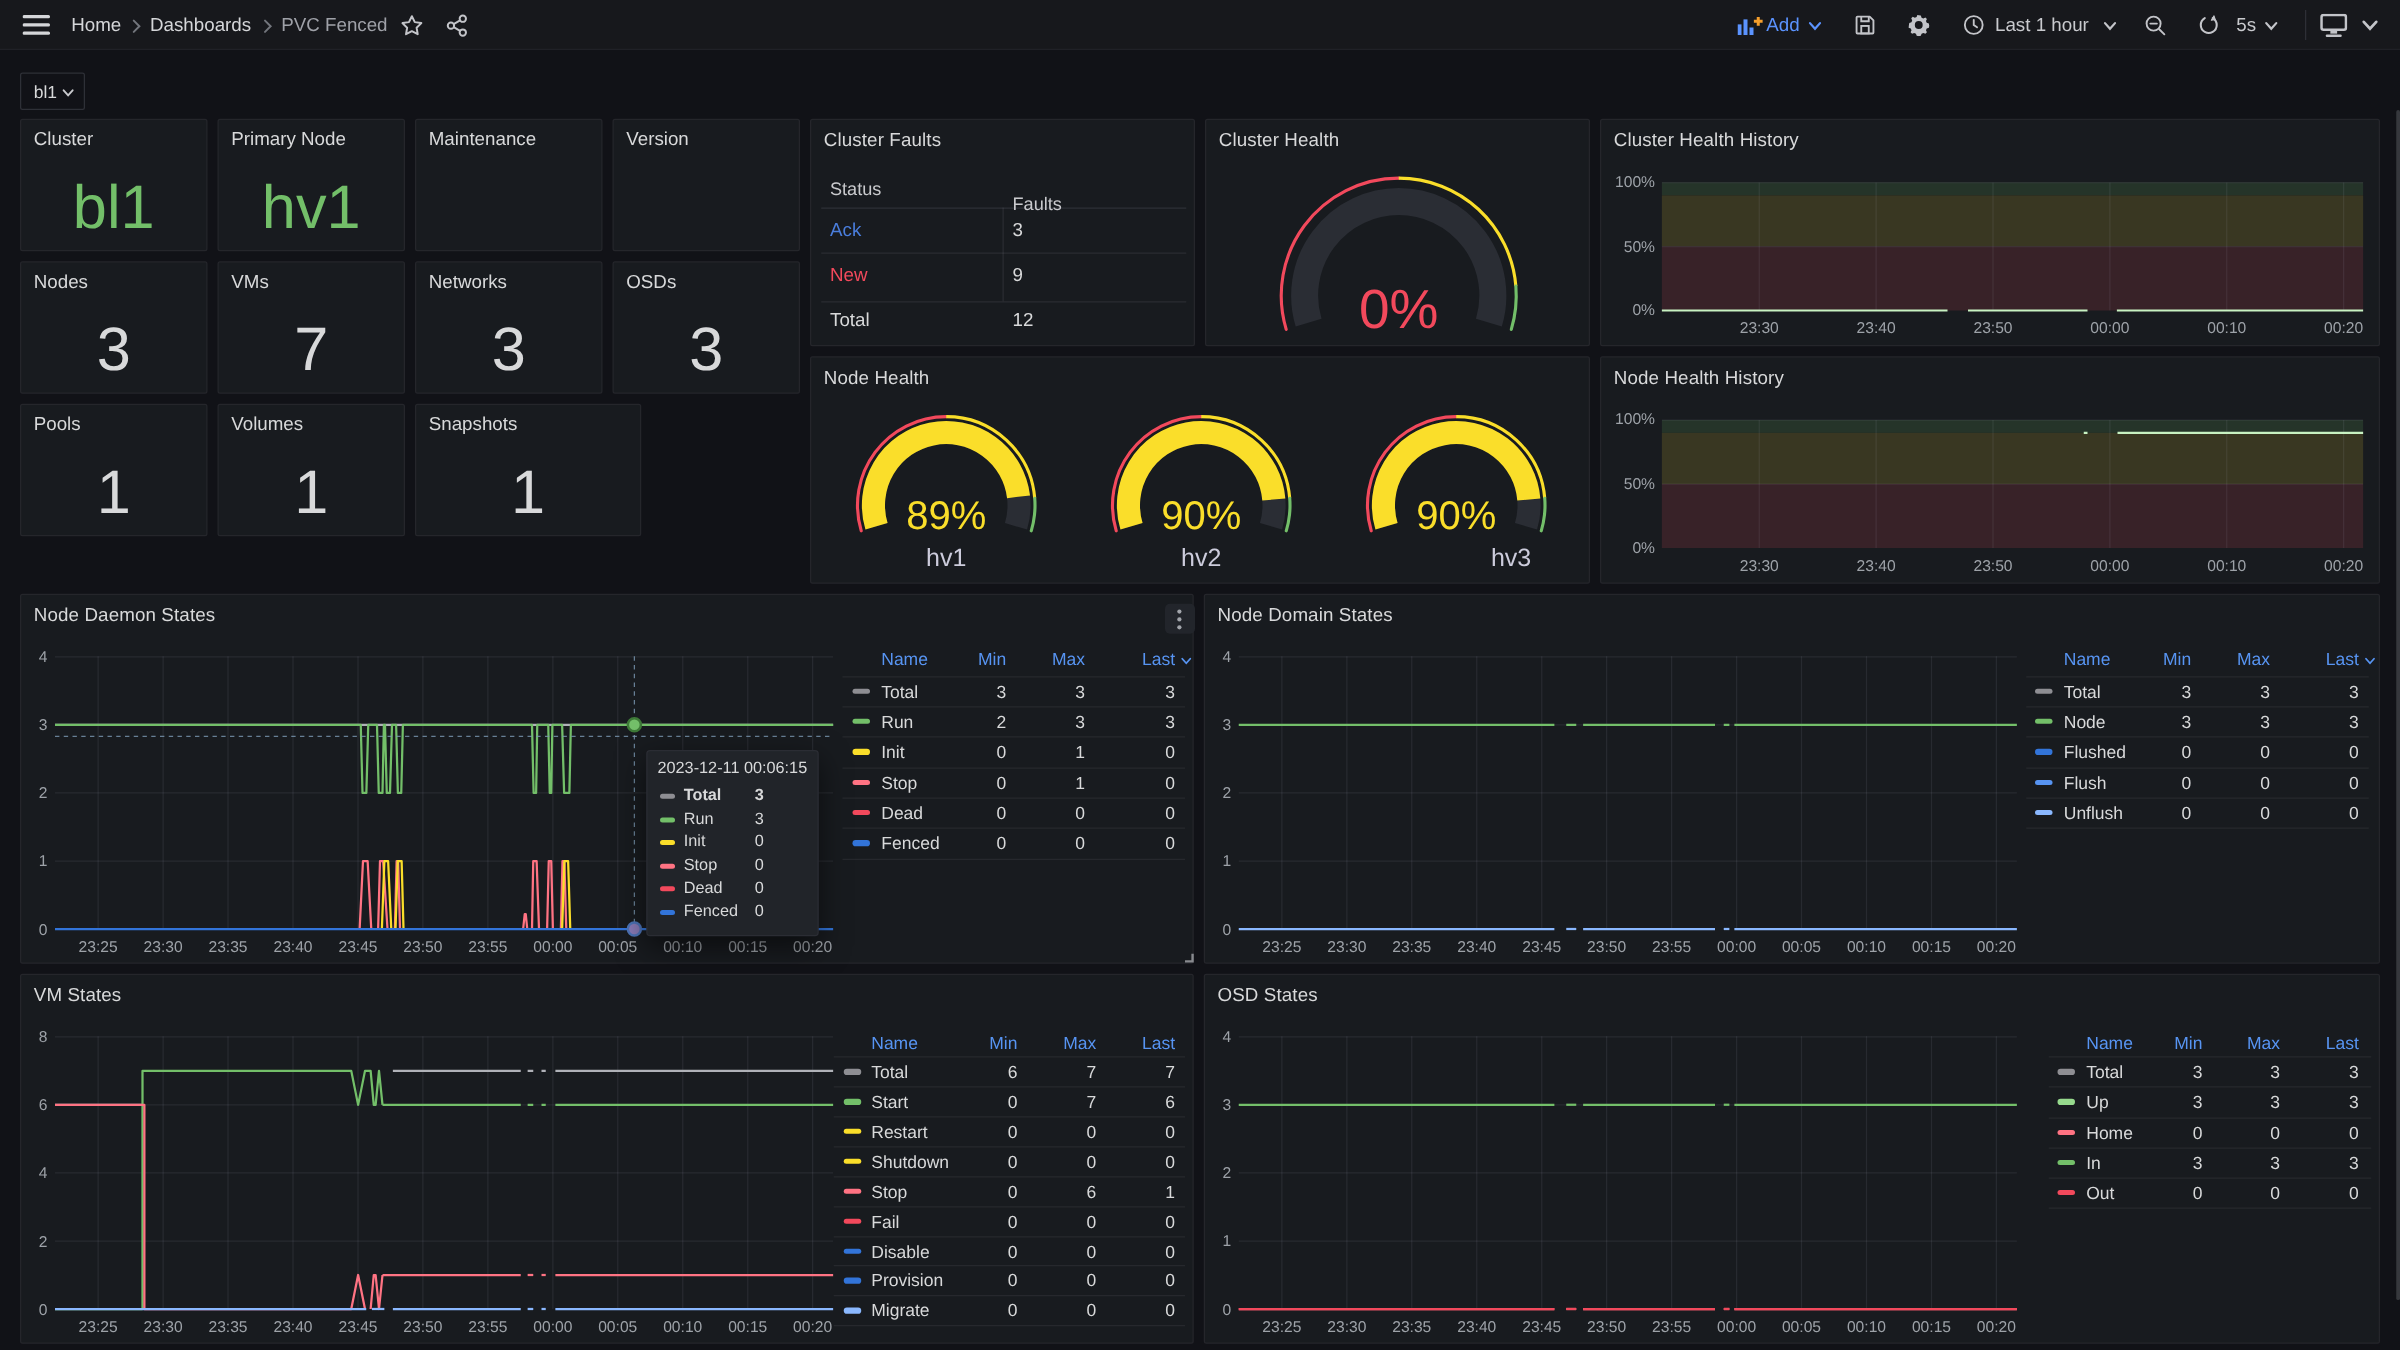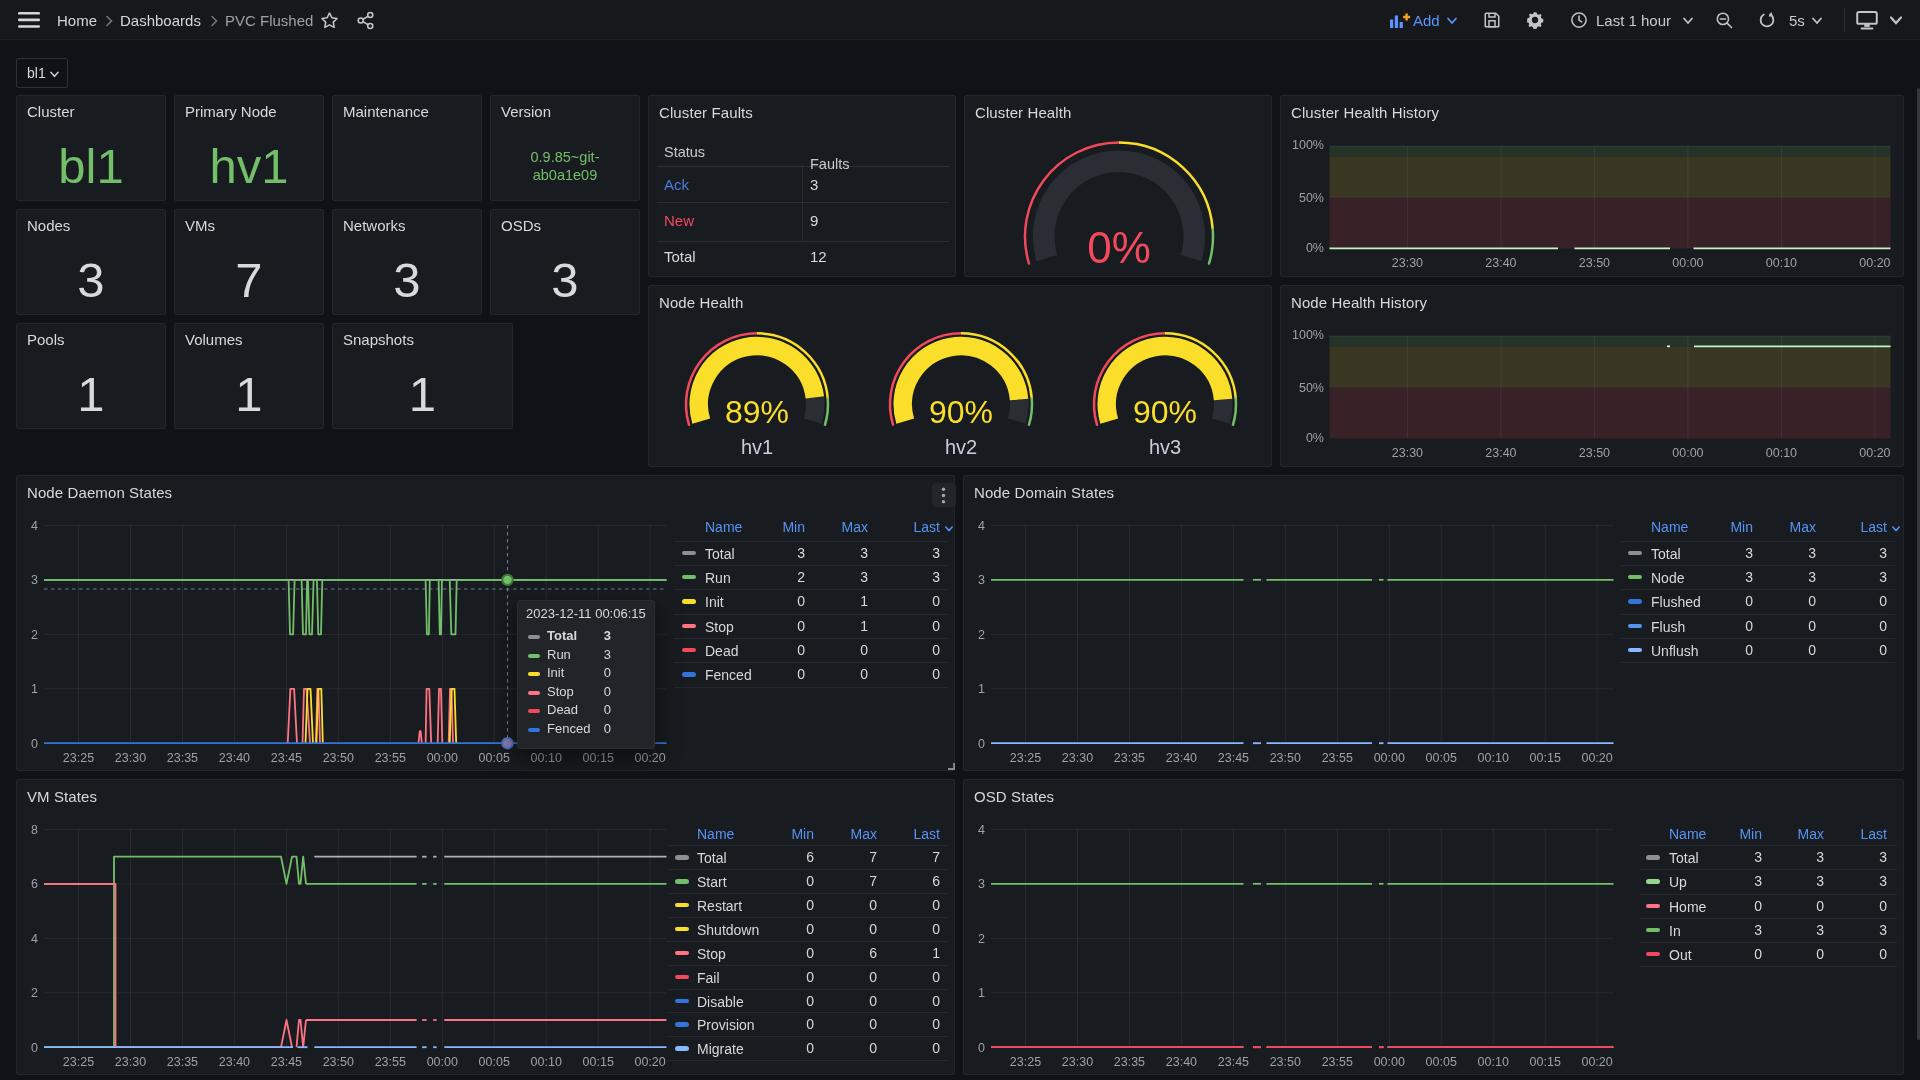--- a/index.html
+++ b/index.html
@@ -19,21 +19,21 @@
     <rect x="0" y="14.2" width="22" height="2.6" rx="1.2" fill="#d5d6d9"></rect>
   </svg>
 <div class="abs" style="left:57px;top:12px;font-size:15px;color:#d5d6d9">Home</div>
 <svg class="abs" style="left:104px;top:15px" width="10" height="12" viewBox="0 0 10 12">
     <path d="M3 1.5 L7.5 6 L3 10.5" stroke="#72757c" stroke-width="1.6" fill="none" stroke-linecap="round"></path>
   </svg>
 <div class="abs" style="left:120px;top:12px;font-size:15px;color:#d5d6d9">Dashboards</div>
 <svg class="abs" style="left:209px;top:15px" width="10" height="12" viewBox="0 0 10 12">
     <path d="M3 1.5 L7.5 6 L3 10.5" stroke="#72757c" stroke-width="1.6" fill="none" stroke-linecap="round"></path>
   </svg>
-<div class="abs" style="left:225px;top:12px;font-size:15px;color:#9fa1a8">PVC Flushed</div>
+<div class="abs" style="left:225px;top:12px;font-size:15px;color:#9fa1a8">PVC Fenced</div>
 <svg class="abs" style="left:320px;top:11px" width="19" height="19" viewBox="0 0 24 24">
     <path d="M12 2.5l2.95 5.98 6.6.96-4.78 4.66 1.13 6.58L12 17.58l-5.9 3.1 1.13-6.58L2.45 9.44l6.6-.96z" fill="none" stroke="#c3c4c9" stroke-width="2" stroke-linejoin="round"></path>
   </svg>
 <svg class="abs" style="left:356px;top:11px" width="19" height="19" viewBox="0 0 24 24">
     <circle cx="18" cy="5" r="3.2" fill="none" stroke="#c3c4c9" stroke-width="2"></circle>
     <circle cx="6" cy="12" r="3.2" fill="none" stroke="#c3c4c9" stroke-width="2"></circle>
     <circle cx="18" cy="19" r="3.2" fill="none" stroke="#c3c4c9" stroke-width="2"></circle>
     <path d="M8.8 10.5 L15.2 6.7 M8.8 13.5 L15.2 17.3" stroke="#c3c4c9" stroke-width="2"></path>
   </svg>
 <svg class="abs" style="left:1390px;top:13px" width="21" height="15" viewBox="0 0 21 15">
@@ -96,24 +96,20 @@
   </div>
 <div class="panel" style="left:174px;top:95px;width:150px;height:106px">
     <div class="stitle">Primary Node</div>
     <div class="abs" style="left:0;top:26px;width:100%;height:80px;padding-top:8px;display:flex;align-items:center;justify-content:center;color:#73bf69;font-size:49px;font-weight:500">hv1</div>
   </div>
 <div class="panel" style="left:332px;top:95px;width:150px;height:106px">
     <div class="stitle">Maintenance</div>
   </div>
 <div class="panel" style="left:490px;top:95px;width:150px;height:106px">
     <div class="stitle">Version</div>
-    <div class="abs" style="left:0;top:28px;width:100%;height:76px;display:flex;flex-direction:column;align-items:center;justify-content:center;color:#73bf69;font-size:14.5px;font-weight:500;line-height:18px;text-align:center;padding-top:8px">
-      <div>0.9.85~git-</div>
-      <div>ab0a1e09</div>
-    </div>
   </div>
 <div class="panel" style="left:16px;top:209px;width:150px;height:106px">
     <div class="stitle">Nodes</div>
     <div class="abs" style="left:0;top:26px;width:100%;height:80px;padding-top:8px;display:flex;align-items:center;justify-content:center;color:#d8d9da;font-size:49px;font-weight:500">3</div>
   </div>
 <div class="panel" style="left:174px;top:209px;width:150px;height:106px">
     <div class="stitle">VMs</div>
     <div class="abs" style="left:0;top:26px;width:100%;height:80px;padding-top:8px;display:flex;align-items:center;justify-content:center;color:#d8d9da;font-size:49px;font-weight:500">7</div>
   </div>
 <div class="panel" style="left:332px;top:209px;width:150px;height:106px">
@@ -178,21 +174,21 @@
       <path d="M 516.00 47.30 A 71 71 0 0 1 564.13 66.10 A 71 71 0 0 1 586.77 112.56" fill="none" stroke="#fade2a" stroke-width="2.5" stroke-linecap="butt"></path>
       <path d="M 586.77 112.56 A 71 71 0 0 1 586.61 125.76 A 71 71 0 0 1 584.01 138.70" fill="none" stroke="#73bf69" stroke-width="2.5" stroke-linecap="round"></path>
       <path d="M 460.21 135.04 A 58.25 58.25 0 0 1 516.00 60.05 A 58.25 58.25 0 0 1 571.79 135.04" fill="none" stroke="#2a2d34" stroke-width="18.5" stroke-linecap="butt"></path>
       <path d="M 460.21 135.04 A 58.25 58.25 0 0 1 505.21 61.06 A 58.25 58.25 0 0 1 574.06 113.59" fill="none" stroke="#fade2a" stroke-width="18.5" stroke-linecap="butt"></path>
     </svg>
     <div class="abs" style="left:48px;top:110px;width:120px;text-align:center;font-size:32px;line-height:32px;font-weight:500;color:#fade2a">89%</div>
     <div class="abs" style="left:48px;top:151px;width:120px;text-align:center;font-size:20px;line-height:20px;color:#ccccdc">hv1</div>
     <div class="abs" style="left:252px;top:110px;width:120px;text-align:center;font-size:32px;line-height:32px;font-weight:500;color:#fade2a">90%</div>
     <div class="abs" style="left:252px;top:151px;width:120px;text-align:center;font-size:20px;line-height:20px;color:#ccccdc">hv2</div>
     <div class="abs" style="left:456px;top:110px;width:120px;text-align:center;font-size:32px;line-height:32px;font-weight:500;color:#fade2a">90%</div>
-    <div class="abs" style="left:456px;top:151px;width:120px;text-align:center;font-size:20px;line-height:20px;color:#ccccdc">hv3</div>
+    <div class="abs" style="left:456px;top:151px;width:120px;text-align:right;font-size:20px;line-height:20px;color:#ccccdc">hv3</div>
   </div>
 <div class="panel" style="left:1280px;top:95px;width:624px;height:182px">
     <div class="ptitle">Cluster Health History</div>
     <svg width="624" height="182" viewBox="0 0 624 182">
       <rect x="48.5" y="50" width="561" height="10.3" fill="#253429"></rect>
       <rect x="48.5" y="60.3" width="561" height="40.9" fill="#393722"></rect>
       <rect x="48.5" y="101.2" width="561" height="51.2" fill="#382228"></rect>
       <line x1="126.4" y1="50" x2="126.4" y2="152.4" stroke="rgba(204,204,220,0.09)"></line>
       <line x1="219.9" y1="50" x2="219.9" y2="152.4" stroke="rgba(204,204,220,0.09)"></line>
       <line x1="313.4" y1="50" x2="313.4" y2="152.4" stroke="rgba(204,204,220,0.09)"></line>

